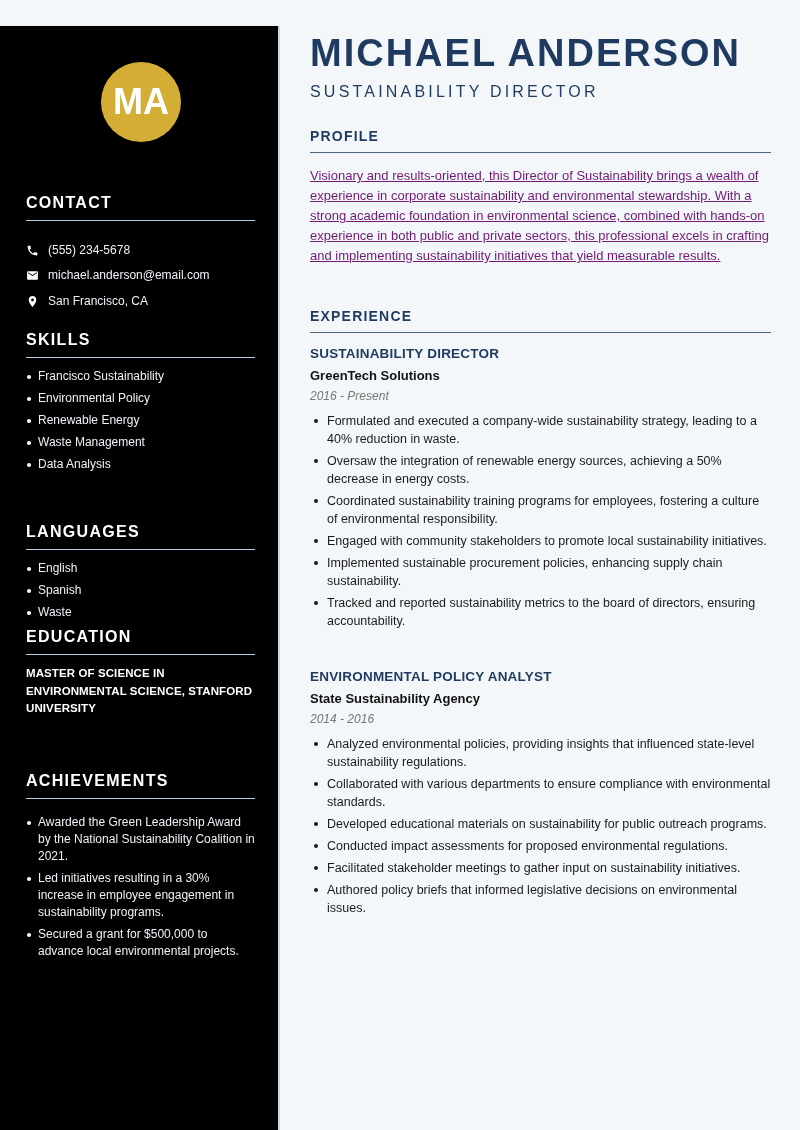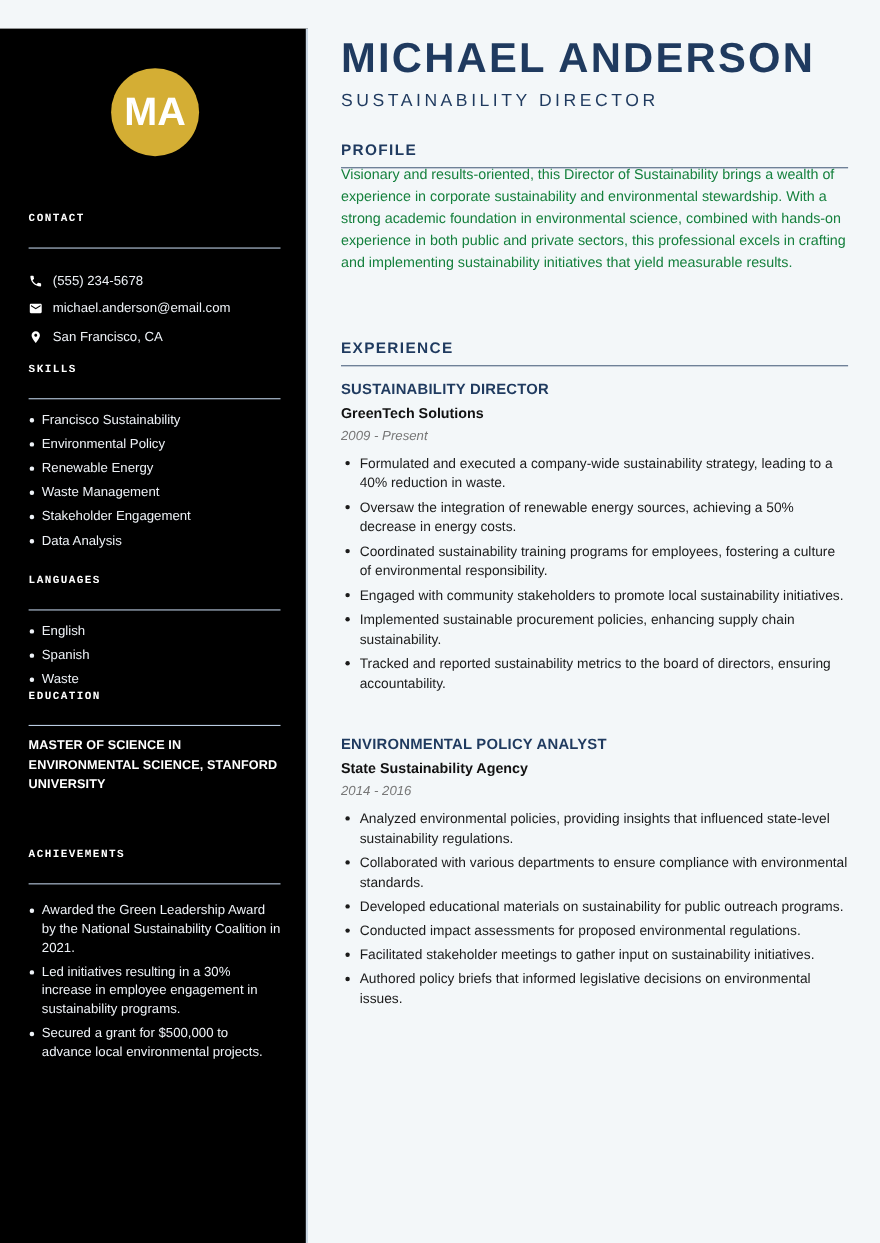--- a/index.html
+++ b/index.html
@@ -21,25 +21,24 @@
   .avatar {
     position: absolute; left: 101px; top: 36px;
     width: 80px; height: 80px; border-radius: 50%;
     background: #d4ae34;
     color: #ffffff;
     display: flex; align-items: center; justify-content: center;
     font-weight: bold; font-size: 36px; letter-spacing: 0px;
   }
   .side-section { position: absolute; left: 26px; width: 229px; }
   .side-heading {
-    font-size: 10px; font-weight: bold; letter-spacing: 1.3px;
-    padding-bottom: 20px;
+    font-size: 16px; font-weight: bold; letter-spacing: 1.3px;
+    padding-bottom: 8px;
     border-bottom: 1.5px solid #b9cbe0;
     margin-bottom: 10px;
-    font-family: Liberation Mono, monospace;
   }
   .contact-row {
     display: flex; align-items: flex-end;
     font-size: 12px; height: 25.5px;
     color: #eef2f7;
   }
   .contact-row .ic { width: 22px; display: flex; align-items: center; }
   .contact-row svg { width: 13px; height: 13px; fill: #ffffff; }
   .side-list { list-style: none; }
   .side-list li {
@@ -64,22 +63,22 @@
   .title {
     position: absolute; top: 83px; left: 0;
     font-size: 16px; color: #1f3a5f; letter-spacing: 3.2px; white-space: nowrap;
   }
   .main-heading {
     position: absolute; left: 0; width: 461px;
     font-size: 14px; font-weight: bold; color: #1f3a5f; letter-spacing: 1.2px;
     padding-bottom: 8px; border-bottom: 1.5px solid #4f6480;
   }
   .profile-text {
-    position: absolute; left: 0; top: 149px; width: 461px;
-    font-size: 13px; line-height: 20px; color: #15803d;
+    position: absolute; left: 0; top: 166px; width: 461px;
+    font-size: 13px; line-height: 20px; color: #701a75; text-decoration: underline;
   }
   .job { position: absolute; left: 0; width: 461px; }
   .job-title { font-size: 13.5px; font-weight: bold; color: #1f3a5f; letter-spacing: 0.2px; }
   .job-company { font-size: 13px; font-weight: bold; color: #111; margin-top: 7px; }
   .job-dates { font-size: 12px; font-style: italic; color: #777; margin-top: 6px; }
   .job-list { list-style: none; margin-top: 9px; }
   .job-list li {
     font-size: 12.5px; line-height: 18px; color: #1b1b1b;
     position: relative; padding-left: 17px; margin-bottom: 4px;
   }
@@ -122,21 +121,20 @@
     </div>
   </section>
 
   <section class="side-section" style="top:305px;">
     <div class="side-heading">SKILLS</div>
     <ul class="side-list">
       <li>Francisco Sustainability</li>
       <li>Environmental Policy</li>
       <li>Renewable Energy</li>
       <li>Waste Management</li>
-      <li>Stakeholder Engagement</li>
       <li>Data Analysis</li>
     </ul>
   </section>
 
   <section class="side-section" style="top:497px;">
     <div class="side-heading">LANGUAGES</div>
     <ul class="side-list">
       <li>English</li>
       <li>Spanish</li>
       <li>Waste</li>
@@ -163,21 +161,21 @@
   <div class="title">SUSTAINABILITY DIRECTOR</div>
 
   <div class="main-heading" style="top:128px;">PROFILE</div>
   <p class="profile-text">Visionary and results-oriented, this Director of Sustainability brings a wealth of experience in corporate sustainability and environmental stewardship. With a strong academic foundation in environmental science, combined with hands-on experience in both public and private sectors, this professional excels in crafting and implementing sustainability initiatives that yield measurable results.</p>
 
   <div class="main-heading" style="top:308px;">EXPERIENCE</div>
 
   <div class="job" style="top:346px;">
     <div class="job-title">SUSTAINABILITY DIRECTOR</div>
     <div class="job-company">GreenTech Solutions</div>
-    <div class="job-dates">2009 - Present</div>
+    <div class="job-dates">2016 - Present</div>
     <ul class="job-list">
       <li>Formulated and executed a company-wide sustainability strategy, leading to a 40% reduction in waste.</li>
       <li>Oversaw the integration of renewable energy sources, achieving a 50% decrease in energy costs.</li>
       <li>Coordinated sustainability training programs for employees, fostering a culture of environmental responsibility.</li>
       <li>Engaged with community stakeholders to promote local sustainability initiatives.</li>
       <li>Implemented sustainable procurement policies, enhancing supply chain sustainability.</li>
       <li>Tracked and reported sustainability metrics to the board of directors, ensuring accountability.</li>
     </ul>
   </div>
 

